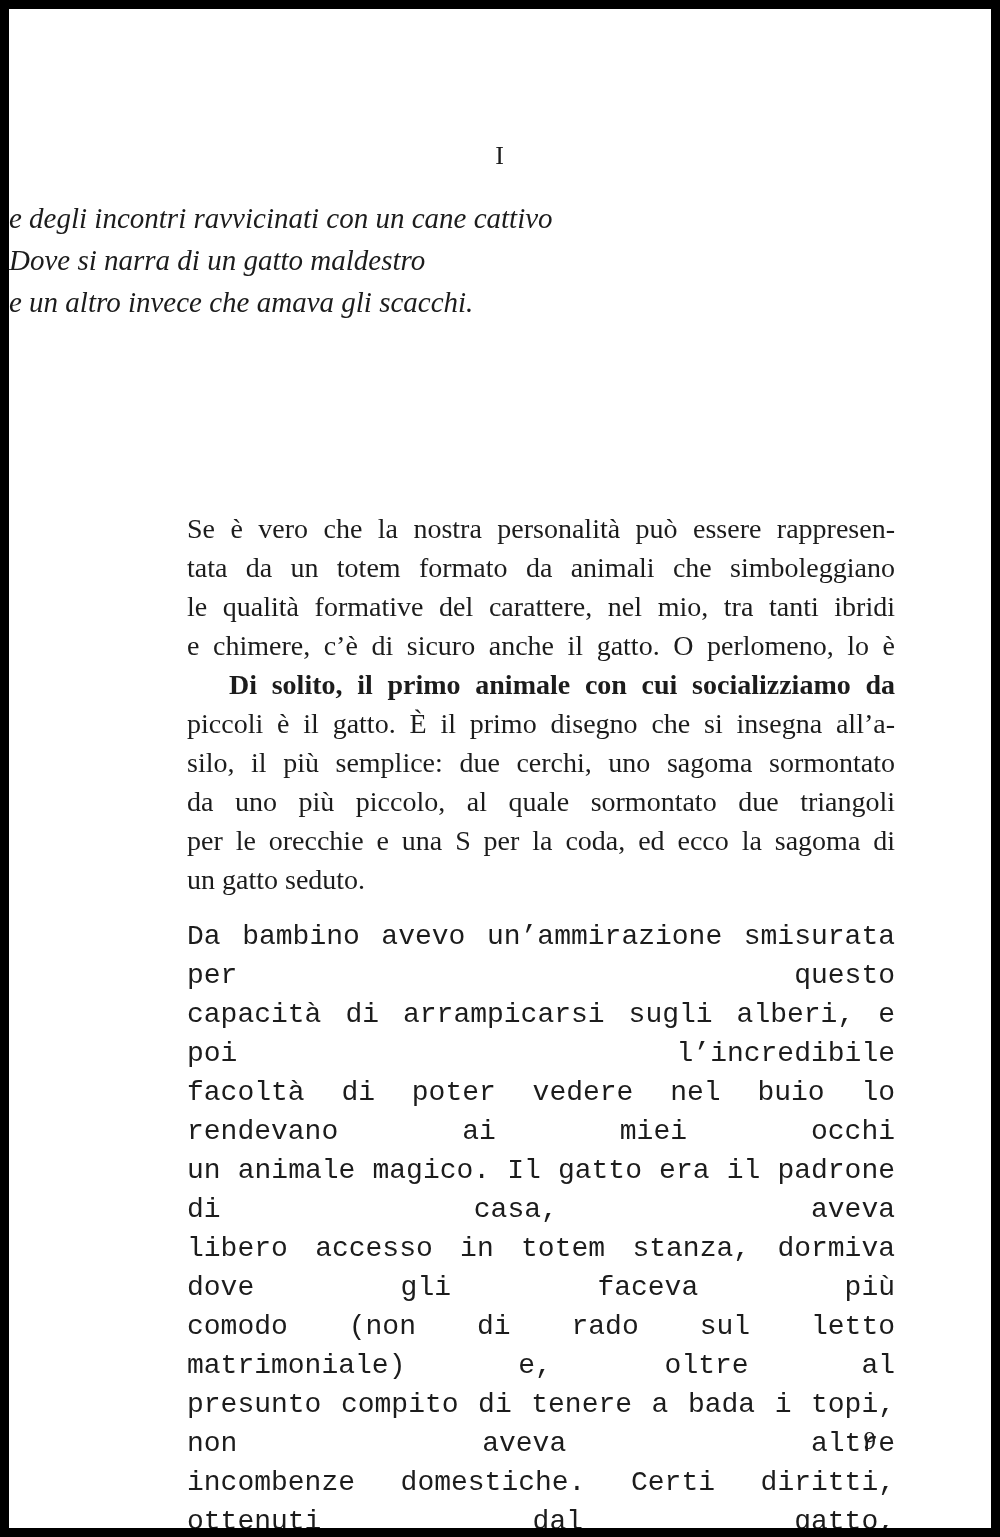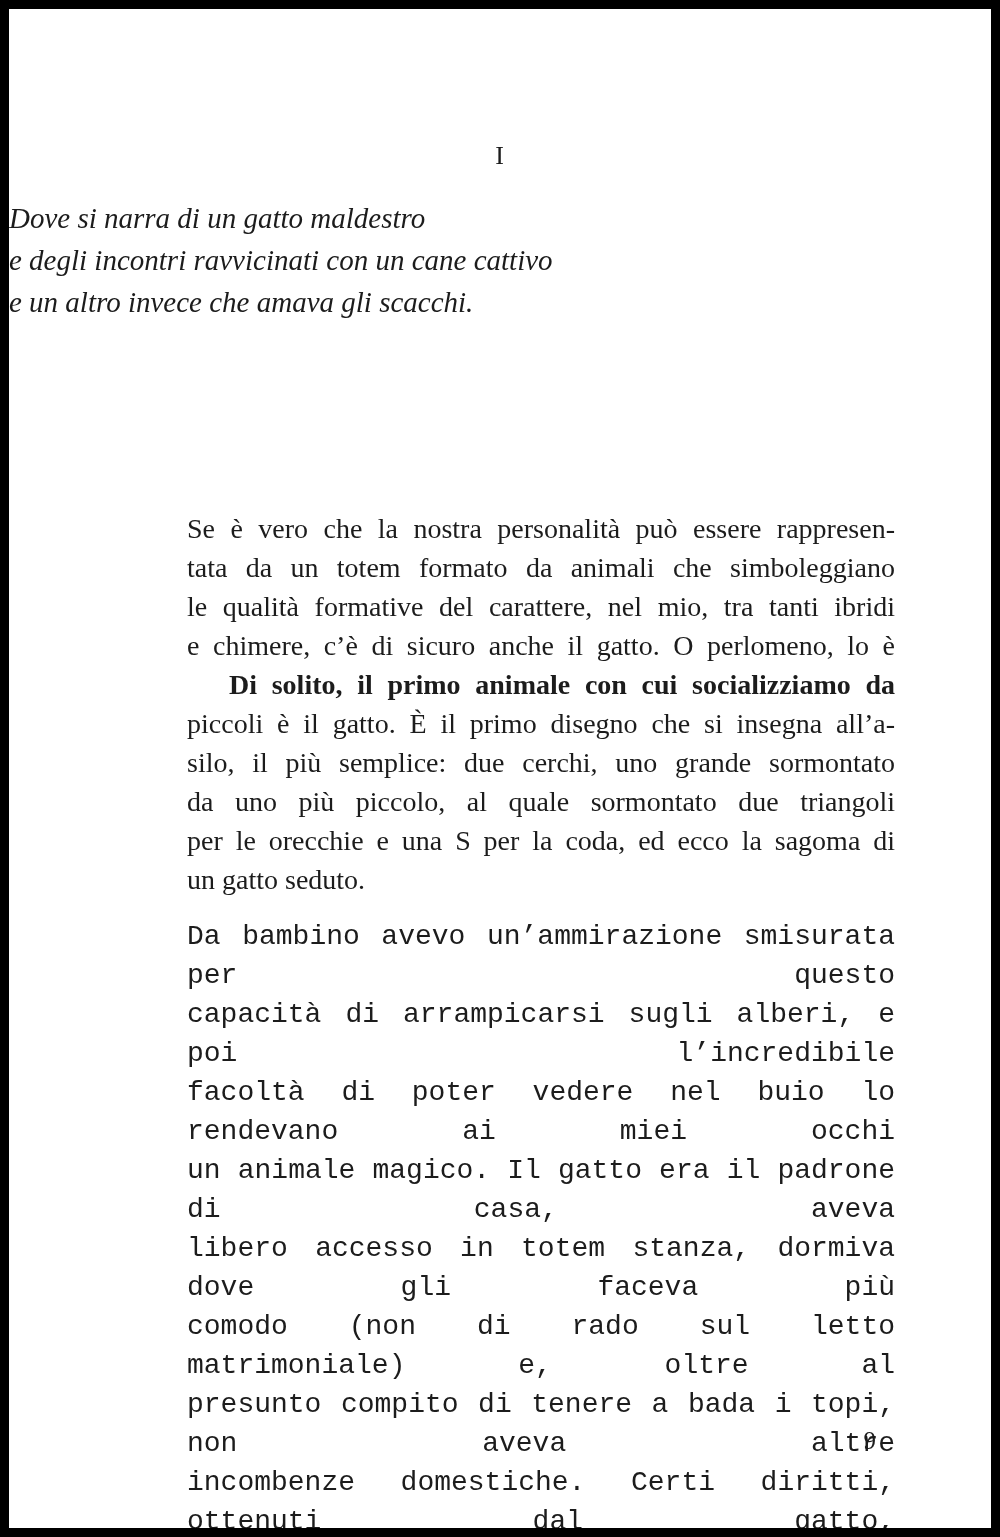--- a/index.html
+++ b/index.html
@@ -51,36 +51,36 @@
     font-size: 25px;
   }
 </style>
 </head>
 <body>
 
 <div class="frame">
   <div class="chapter-number">I</div>
 
   <div class="subtitle">
+      <div class="line last">e degli incontri ravvicinati con un cane cattivo</div>
       <div class="line last">Dove si narra di un gatto maldestro</div>
-      <div class="line last">e degli incontri ravvicinati con un cane cattivo</div>
       <div class="line last">e un altro invece che amava gli scacchi.</div>
     </div>
 
   <div class="body-text">
       <div class="paragraph">
         <div class="line">Se è vero che la nostra personalità può essere rappresen-</div>
         <div class="line">tata da un totem formato da animali che simboleggiano</div>
         <div class="line">le qualità formative del carattere, nel mio, tra tanti ibridi</div>
         <div class="line">e chimere, c’è di sicuro anche il gatto. O perlomeno, lo è</div>
       </div>
       <div class="paragraph">
         <div class="line indent">Di solito, il primo animale con cui socializziamo da</div>
         <div class="line">piccoli è il gatto. È il primo disegno che si insegna all’a-</div>
-        <div class="line">silo, il più semplice: due cerchi, uno grande sormontato</div>
+        <div class="line">silo, il più semplice: due cerchi, uno sagoma sormontato</div>
         <div class="line">da uno più piccolo, al quale sormontato due triangoli</div>
         <div class="line">per le orecchie e una S per la coda, ed ecco la sagoma di</div>
         <div class="line last">un gatto seduto.</div>
       </div>
       <div class="paragraph space-before">
         <div class="line">Da bambino avevo un’ammirazione smisurata per questo</div>
         <div class="line">capacità di arrampicarsi sugli alberi, e poi l’incredibile</div>
         <div class="line">facoltà di poter vedere nel buio lo rendevano ai miei occhi</div>
         <div class="line">un animale magico. Il gatto era il padrone di casa, aveva</div>
         <div class="line">libero accesso in totem stanza, dormiva dove gli faceva più</div>

